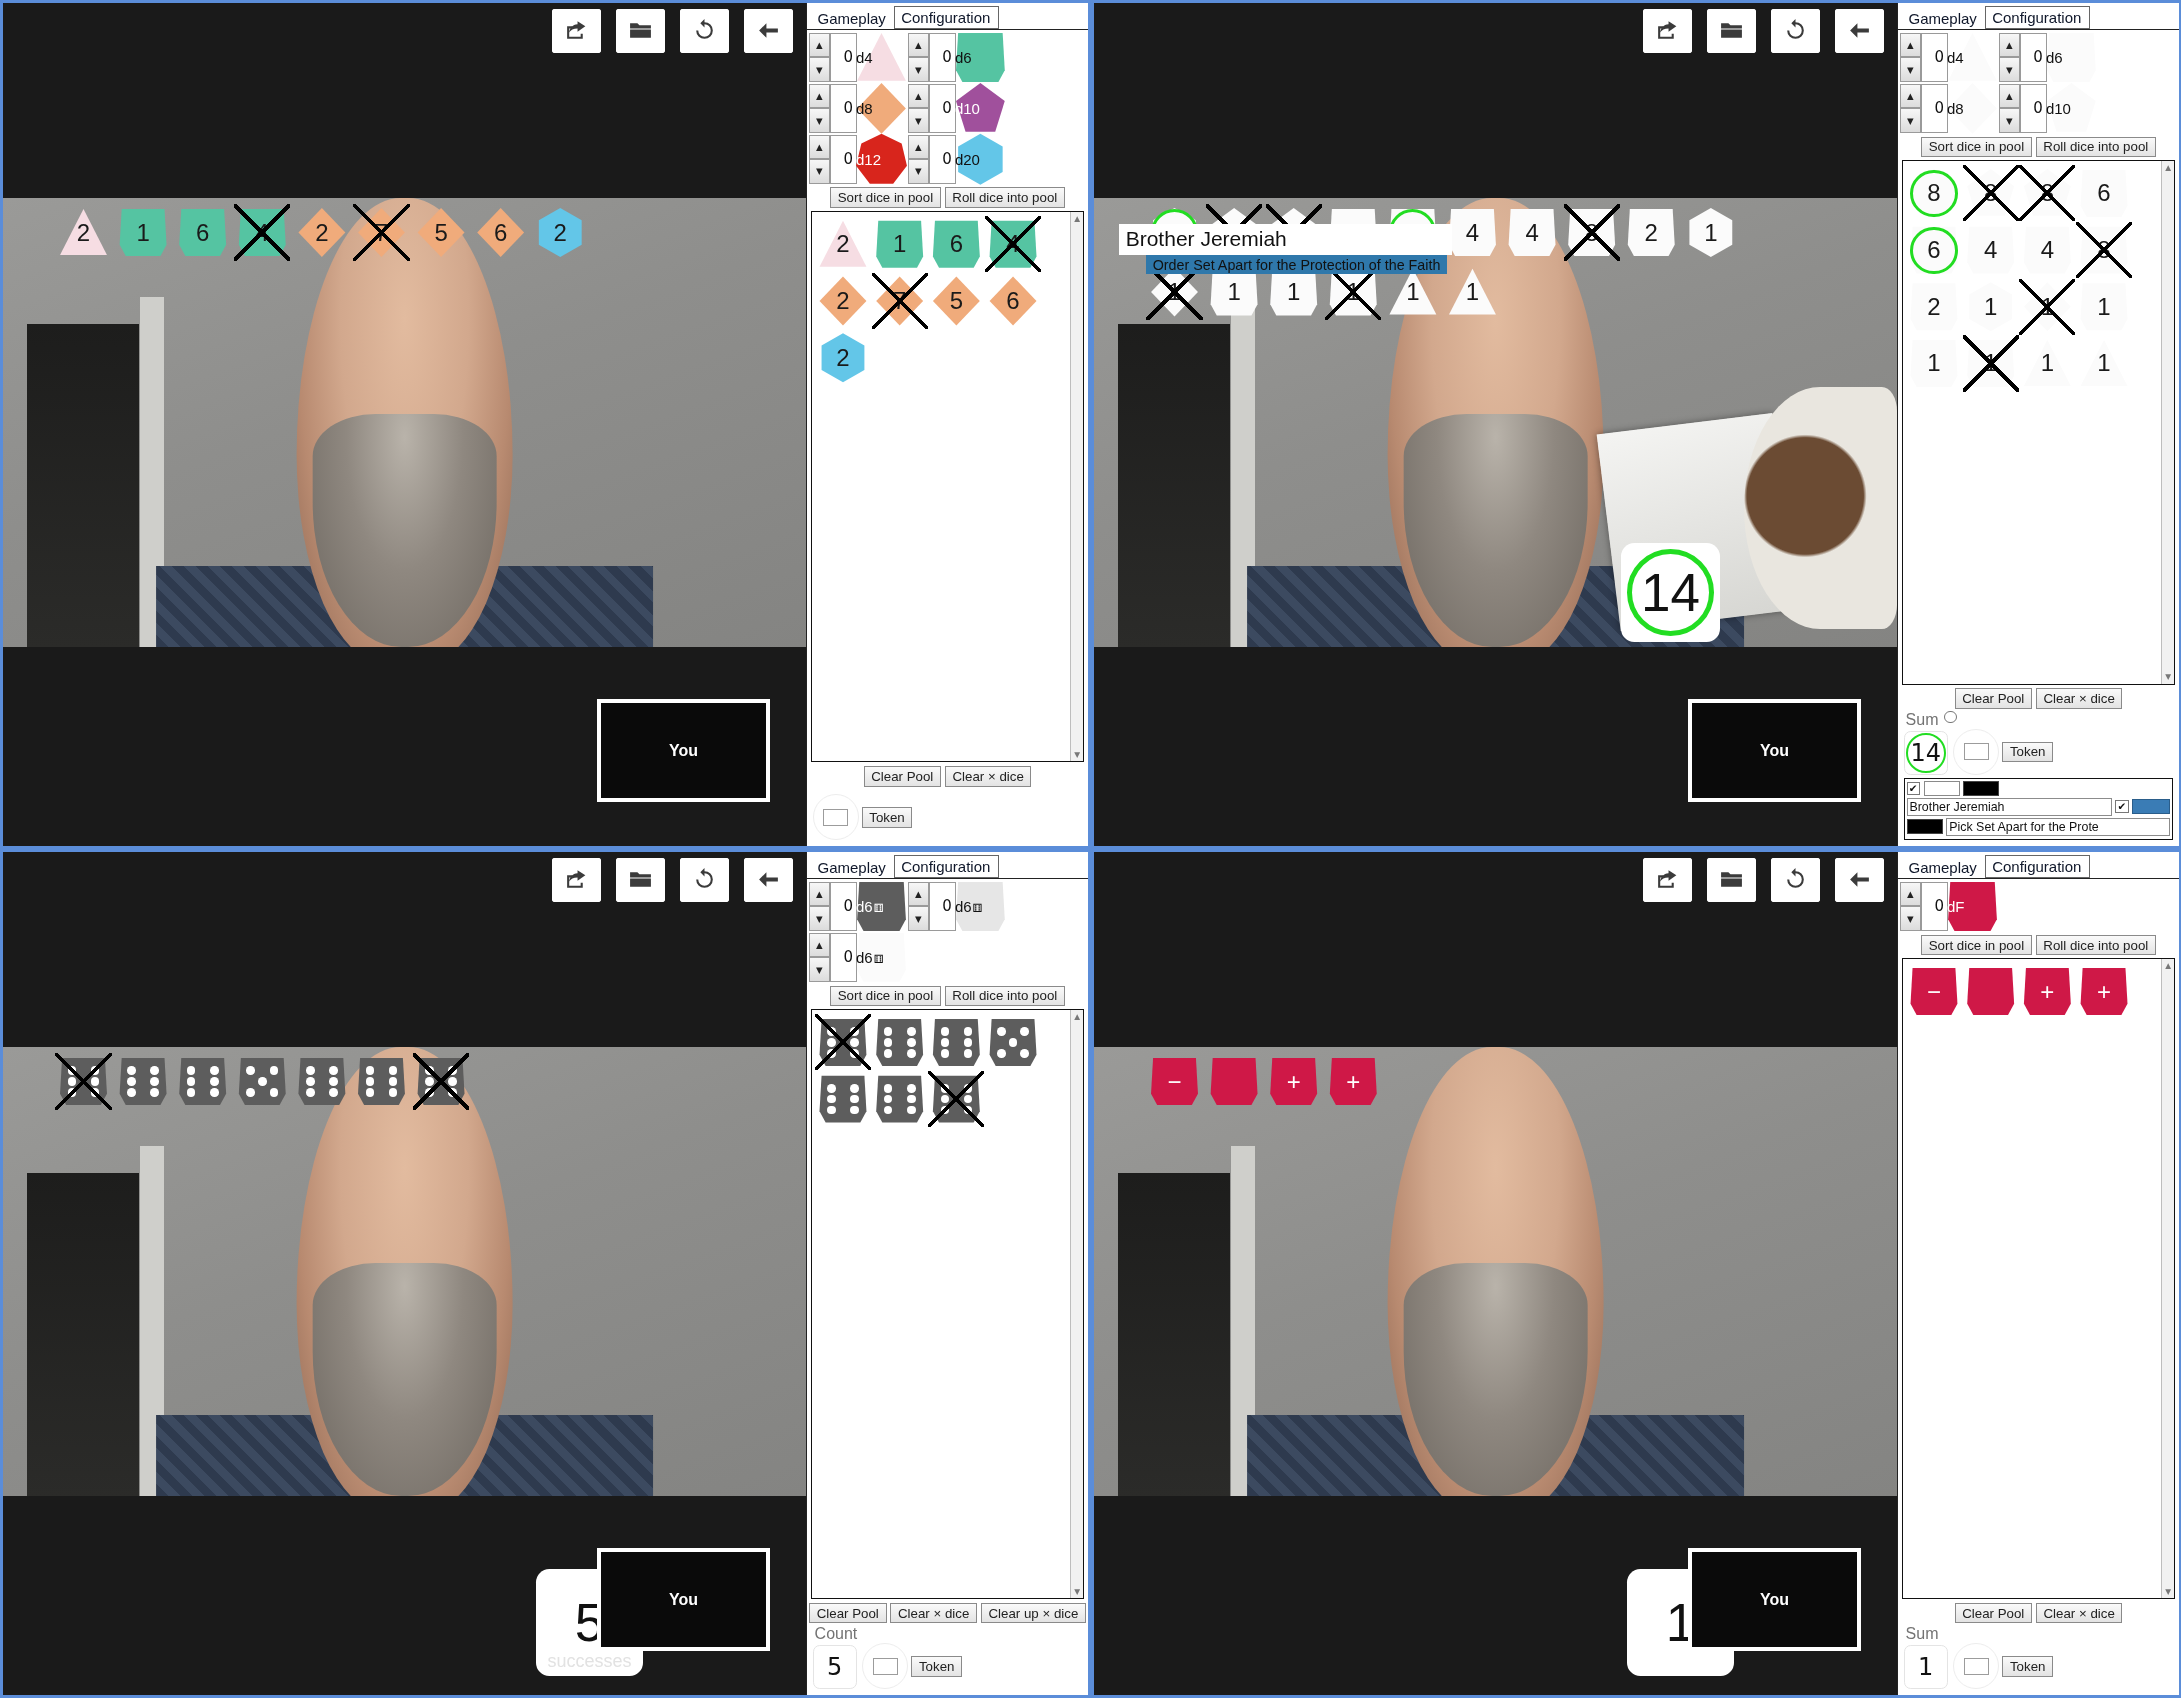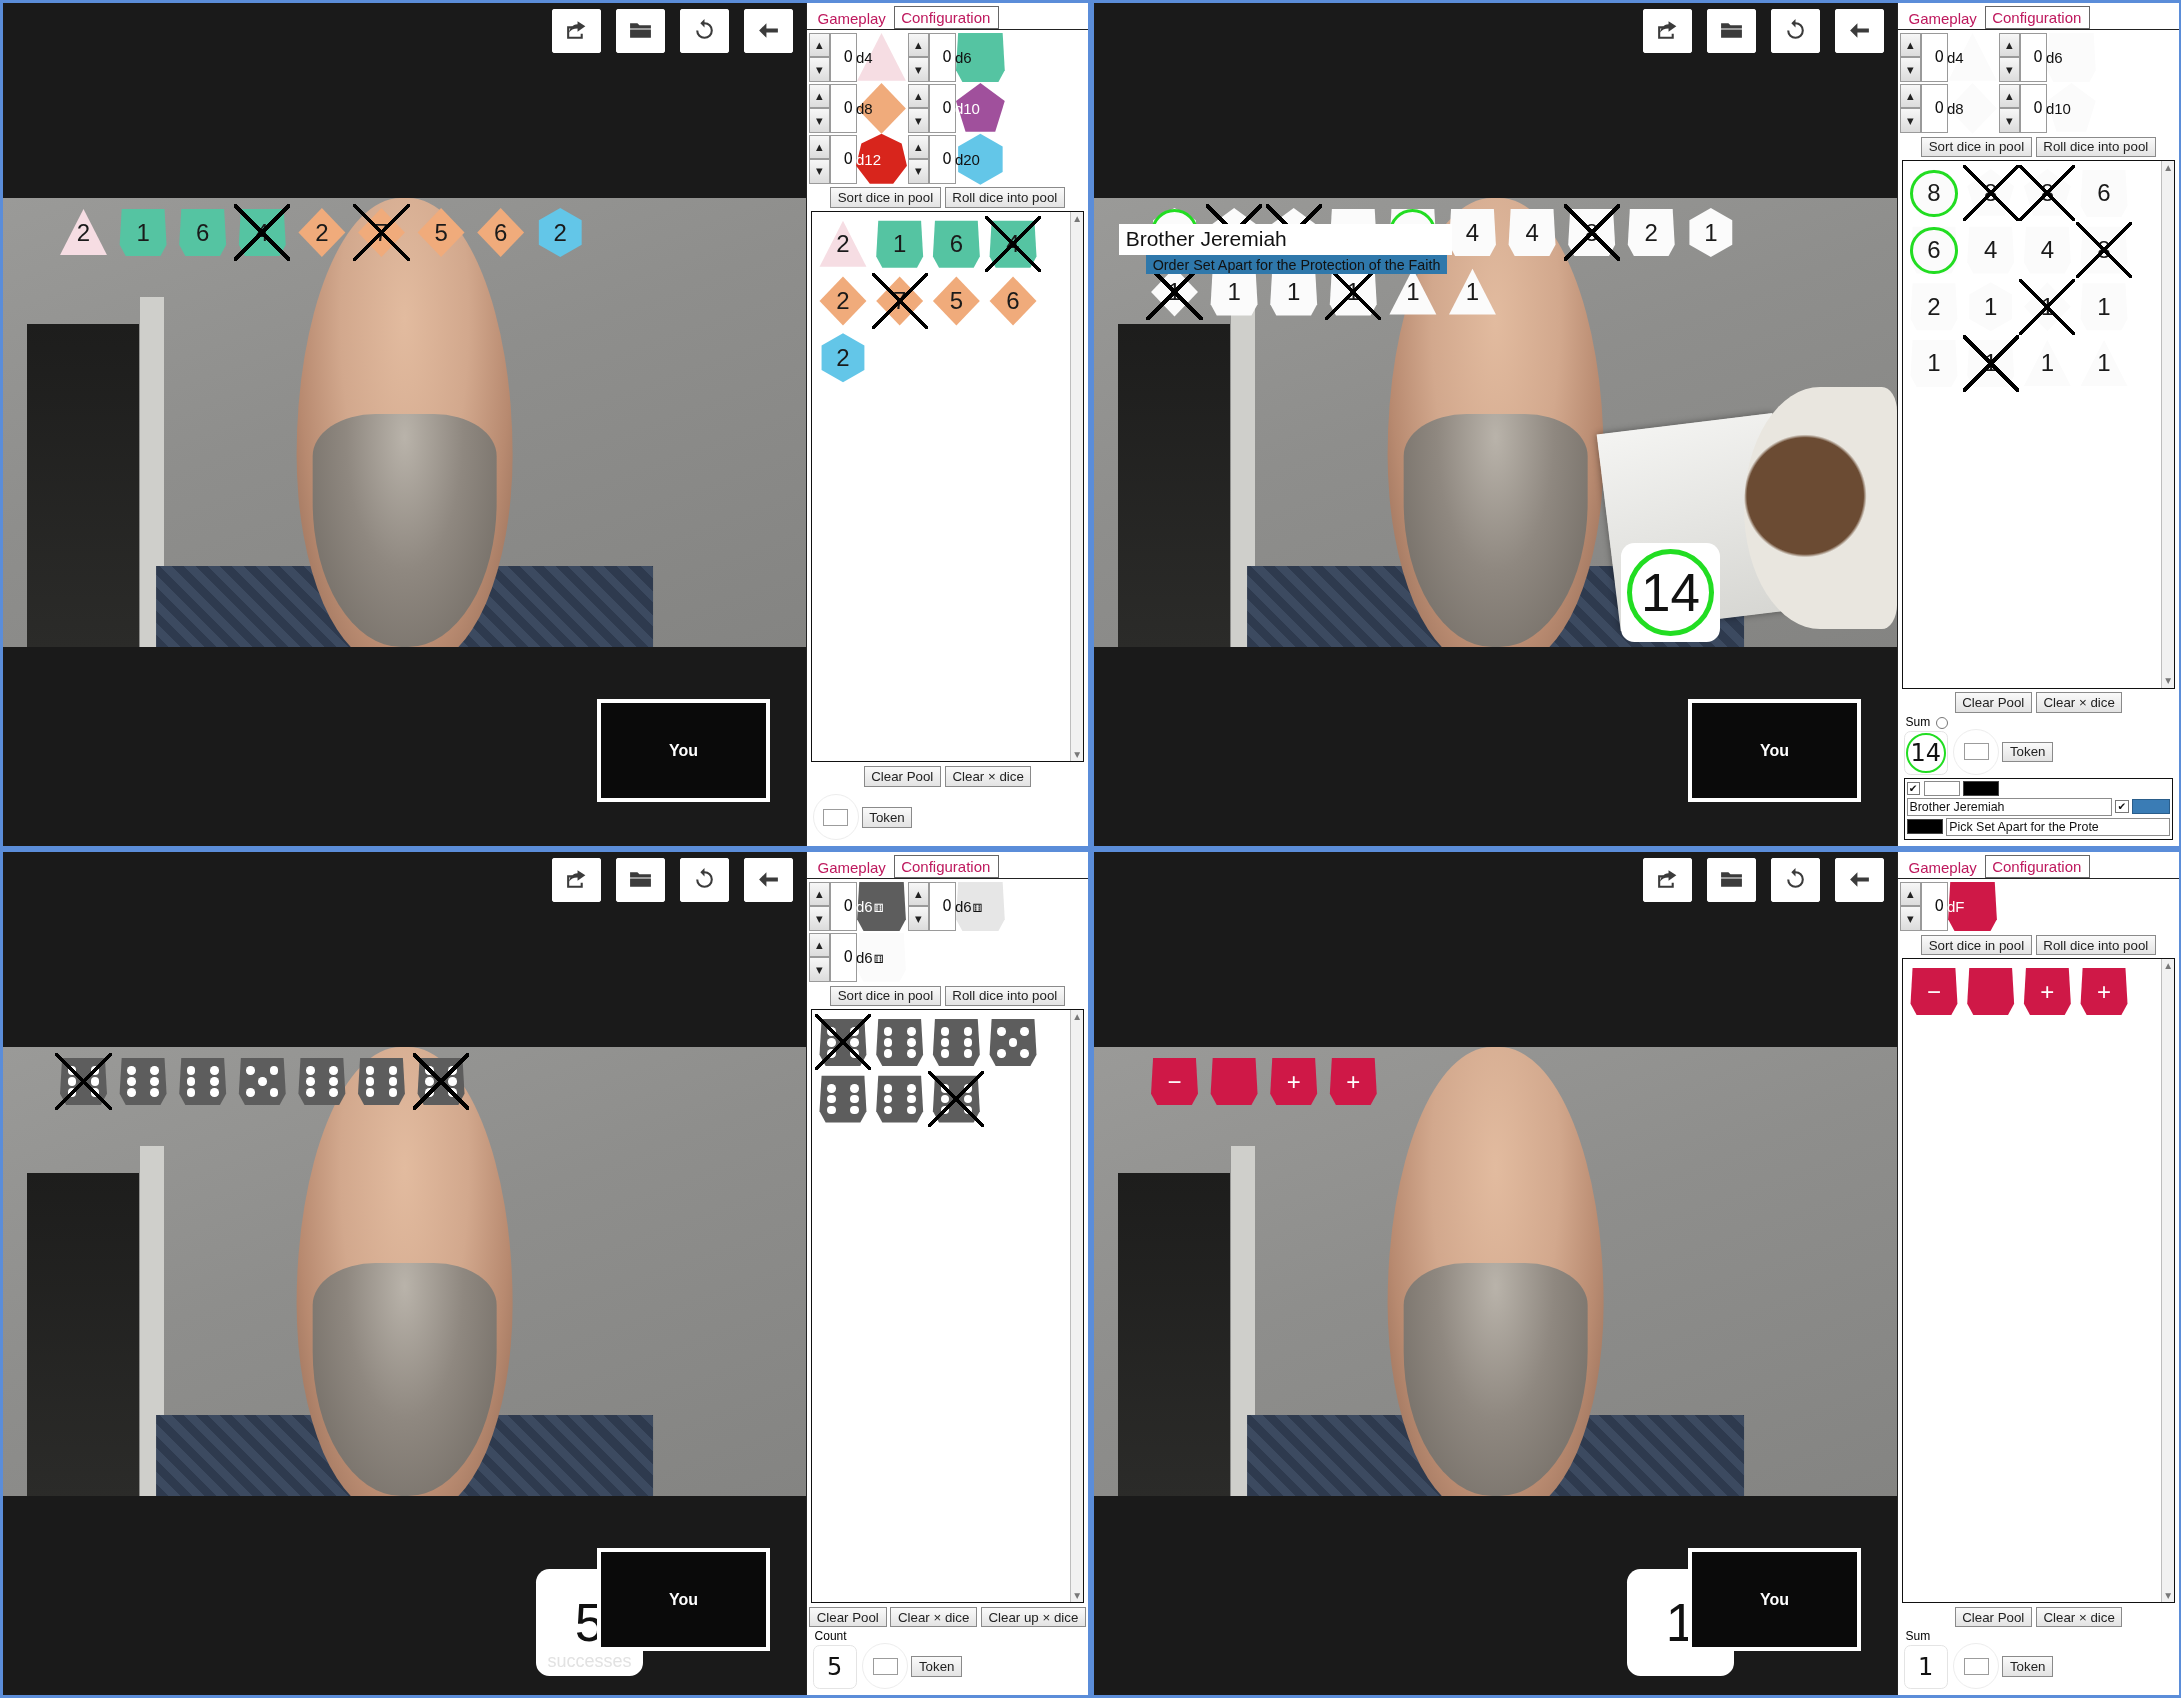--- a/index.html
+++ b/index.html
@@ -76,21 +76,21 @@
   .c-grey  { background:#5d5d5d; }
   .c-lgrey { background:#e6e6e6; }
   .w-txt { color:#fff; }
 
   
   .pips { position:absolute; inset:0; z-index:2; display:grid; grid-template-columns:repeat(3,1fr); grid-template-rows:repeat(3,1fr); padding:18% 16%; }
   .pip { width:8.6px; height:8.6px; border-radius:50%; background:#fff; align-self:center; justify-self:center; }
 
   
   .tabs { display:flex; align-items:flex-end; height:27px; border-bottom:1px solid #222; background:#fff; padding-left:3.8px; }
-  .tab { font-size:15px; padding:1.9px 7.6px 1.9px 5.7px; color:#be185d; font-family:"Liberation Sans", sans-serif; cursor:pointer; }
+  .tab { font-size:15px; padding:1.9px 7.6px 1.9px 5.7px; color:#0f172a; font-family:"Liberation Sans", sans-serif; cursor:pointer; }
   .tab.active { background:#fff; border:1px solid #fff; border-bottom:none; }
   .tab.inactive { border:1px solid #666; background:#fff; }
 
   .spinrow { display:flex; flex-wrap:wrap; padding:2.9px 1.9px 1.9px 1.9px; gap:1.9px; }
   .spinner { position:relative; display:flex; align-items:stretch; height:49px; margin-right:1.9px; }
   .arrows { display:flex; flex-direction:column; width:21px; }
   .arw { flex:1; border:1px solid #9a9a9a; background:linear-gradient(180deg,#f7f7f7,#dcdcdc); display:flex; align-items:center; justify-content:center; font-size:8.6px; color:#222; cursor:pointer; }
   .numbox { width:27px; border:1px solid #9a9a9a; background:#fff; display:flex; align-items:center; justify-content:flex-end; padding-right:2.9px; font-size:15px; color:#111; }
   .dielabel { position:relative; width:49px; display:flex; align-items:center; font-size:15px; color:#111; margin-left:-1.9px; font-family:"Liberation Sans", sans-serif; }
   .dielabel .bg { position:absolute; left:0; top:-1.9px; width:53px; height:53px; z-index:0; }
@@ -100,21 +100,21 @@
   .gbtn { font-size:13.3px; padding:1.9px 6.7px; border:1px solid #8a8a8a; background:linear-gradient(180deg,#fafafa,#e3e3e3); color:#222; cursor:pointer; font-family:"Liberation Sans", sans-serif; white-space:nowrap; }
 
   .pool { position:relative; flex:1 1 auto; border:1.9px solid #111; margin:0 3.8px; background:#fff; overflow:hidden; }
   .pool-dice { display:flex; flex-wrap:wrap; gap:5.7px; padding:6.7px 5.7px; width:255px; }
   .scroll { position:absolute; right:0; top:0; bottom:0; width:13.3px; background:#f1f1f1; border-left:1px solid #bdbdbd; }
   .scroll .up, .scroll .dn { height:13.3px; display:flex; align-items:center; justify-content:center; font-size:7.6px; color:#777; }
   .scroll .dn { position:absolute; bottom:0; left:0; right:0; }
 
   .footer { padding:3.8px 3.8px 5.7px 3.8px; background:#fff; }
   .foot-btns { display:flex; gap:3.8px; justify-content:center; }
-  .sumline { display:flex; align-items:flex-end; gap:5.7px; font-size:12px; color:#000000; padding:1.9px 0 0 3.8px; font-family:"Liberation Sans", sans-serif; }
+  .sumline { display:flex; align-items:flex-start; gap:5.7px; font-size:16px; color:#737373; padding:1.9px 0 0 3.8px; font-family:"Liberation Sans", sans-serif; }
   .radio { width:12.4px; height:12.4px; border:1px solid #777; border-radius:50%; background:#fff; }
   .resultrow { display:flex; align-items:flex-end; gap:5.7px; padding-left:1.9px; }
   .resultbox { position:relative; width:44px; height:44px; background:#fff; border:1px solid #e4e4e4; border-radius:6.7px; display:flex; align-items:center; justify-content:center; font-size:24px; color:#111; }
   .resultbox.ring::before { content:""; position:absolute; left:1px; top:1px; right:1px; bottom:1px; border:2.9px solid #22dd22; border-radius:50%; }
   .resultbox .n { position:relative; z-index:2; }
   .tokenwrap { display:flex; flex-direction:row; align-items:center; gap:2.9px; }
   .tokencircle { width:46px; height:46px; border:1.9px solid #ededed; border-radius:50%; display:flex; align-items:center; justify-content:center; }
   .tokenrect { width:25px; height:17px; border:1px solid #9c9c9c; background:#fff; }
 
   .namepanel { border:1.9px solid #111; margin:2.9px 1.9px 0 1.9px; padding:1.9px; background:#fff; }

